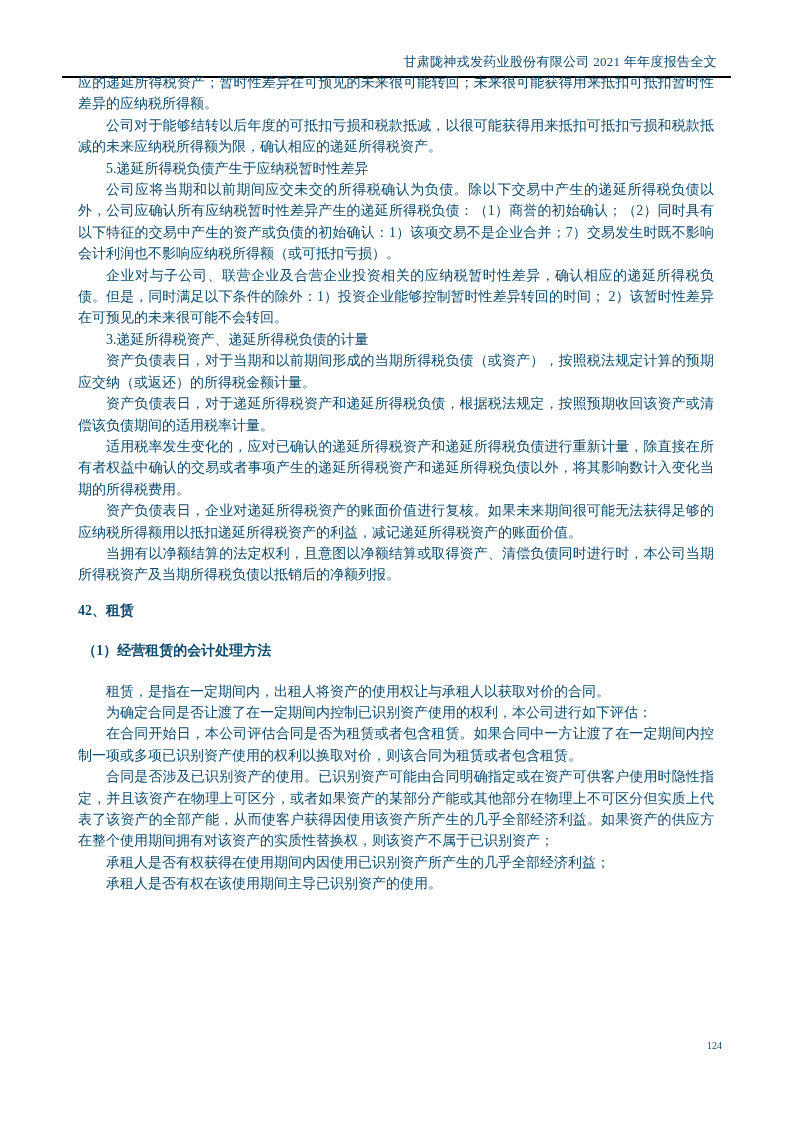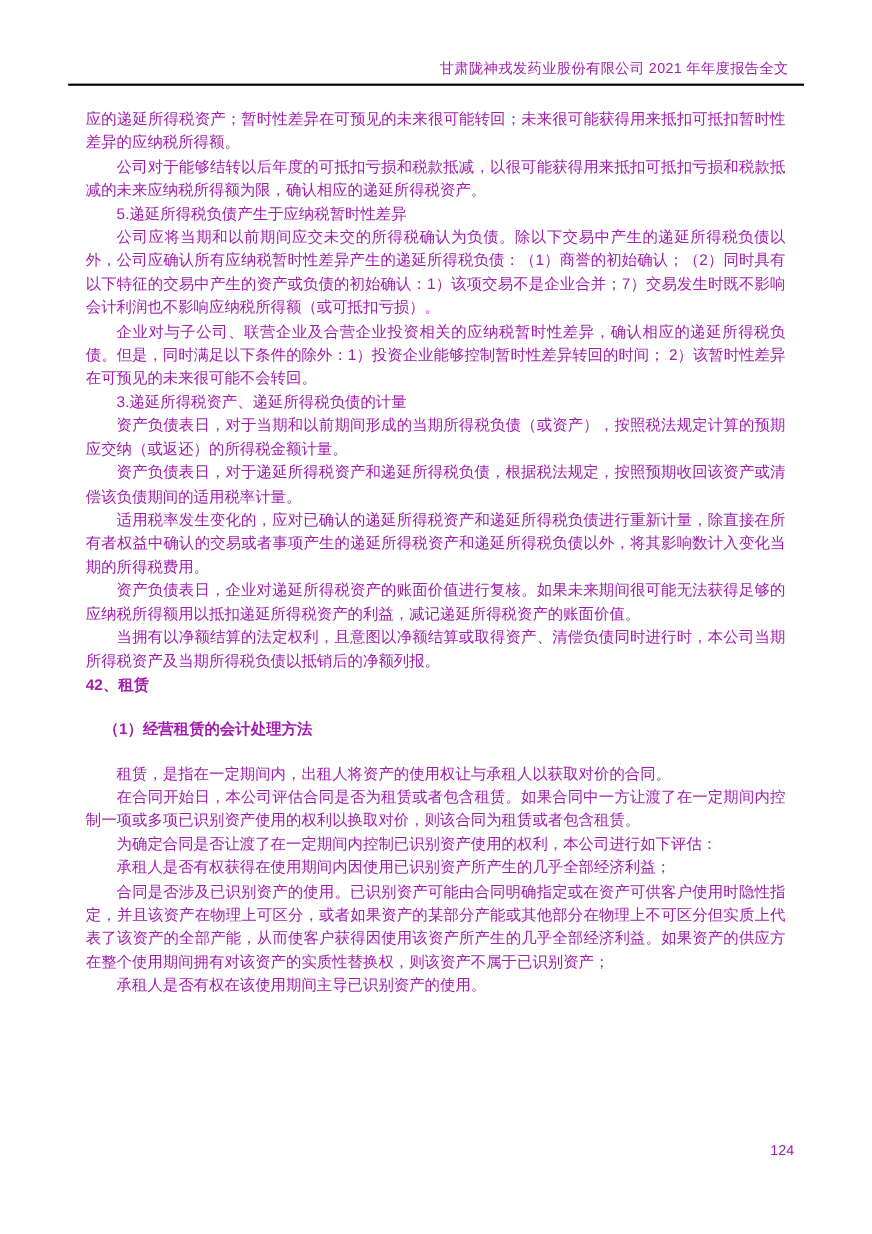--- a/index.html
+++ b/index.html
@@ -6,22 +6,22 @@
     margin: 0;
     padding: 0;
     background: #ffffff;
   }
   .page {
     position: relative;
     width: 793px;
     height: 1122px;
     background: #ffffff;
     overflow: hidden;
-    font-family: Liberation Sans, sans-serif;
-    color: #a21caf;
+    font-family: Liberation Serif, serif;
+    color: #0c4a6e;
   }
   
   .page-header {
     position: absolute;
     top: 0;
     left: 62px;
     width: 669px;
   }
   .header-title {
     padding-top: 54px;
@@ -32,51 +32,51 @@
     letter-spacing: 0.3px;
   }
   .header-rule {
     margin-top: 6px;
     height: 0;
     border-top: 2px solid #000000;
   }
   
   .doc-body {
     position: absolute;
-    top: 98px;
+    top: 72px;
     left: 78px;
     width: 636px;
   }
   .doc-body p {
     margin: 0;
     font-size: 14px;
     line-height: 21.4px;
     text-align: justify;
     text-justify: inter-ideograph;
     word-break: break-all;
   }
   .doc-body p.para { text-indent: 2em; }
   .doc-body p.flush { text-indent: 0; }
   .doc-body p.h-section {
     font-weight: bold;
     text-indent: 0;
+    margin-top: 14px;
   }
   .doc-body p.h-sub {
     font-weight: bold;
     text-indent: 0.3em;
     margin-top: 19px;
     margin-bottom: 19px;
-    margin-left: 12px;
   }
   
   .page-footer {
     position: absolute;
     top: 1038px;
     right: 71px;
-    font-size: 13px;
+    font-size: 10px;
     line-height: 16px;
   }
 </style>
 </head>
 <body>
 
 <div class="page">
 
   <header class="page-header">
     <div class="header-title">甘肃陇神戎发药业股份有限公司 2021 年年度报告全文</div>
@@ -91,22 +91,22 @@
       <p class="para">企业对与子公司、联营企业及合营企业投资相关的应纳税暂时性差异，确认相应的递延所得税负债。但是，同时满足以下条件的除外：1）投资企业能够控制暂时性差异转回的时间； 2）该暂时性差异在可预见的未来很可能不会转回。</p>
       <p class="para">3.递延所得税资产、递延所得税负债的计量</p>
       <p class="para">资产负债表日，对于当期和以前期间形成的当期所得税负债（或资产），按照税法规定计算的预期应交纳（或返还）的所得税金额计量。</p>
       <p class="para">资产负债表日，对于递延所得税资产和递延所得税负债，根据税法规定，按照预期收回该资产或清偿该负债期间的适用税率计量。</p>
       <p class="para">适用税率发生变化的，应对已确认的递延所得税资产和递延所得税负债进行重新计量，除直接在所有者权益中确认的交易或者事项产生的递延所得税资产和递延所得税负债以外，将其影响数计入变化当期的所得税费用。</p>
       <p class="para">资产负债表日，企业对递延所得税资产的账面价值进行复核。如果未来期间很可能无法获得足够的应纳税所得额用以抵扣递延所得税资产的利益，减记递延所得税资产的账面价值。</p>
       <p class="para">当拥有以净额结算的法定权利，且意图以净额结算或取得资产、清偿负债同时进行时，本公司当期所得税资产及当期所得税负债以抵销后的净额列报。</p>
       <p class="h-section">42、租赁</p>
       <p class="h-sub">（1）经营租赁的会计处理方法</p>
       <p class="para">租赁，是指在一定期间内，出租人将资产的使用权让与承租人以获取对价的合同。</p>
+      <p class="para">为确定合同是否让渡了在一定期间内控制已识别资产使用的权利，本公司进行如下评估：</p>
       <p class="para">在合同开始日，本公司评估合同是否为租赁或者包含租赁。如果合同中一方让渡了在一定期间内控制一项或多项已识别资产使用的权利以换取对价，则该合同为租赁或者包含租赁。</p>
-      <p class="para">为确定合同是否让渡了在一定期间内控制已识别资产使用的权利，本公司进行如下评估：</p>
+      <p class="para">合同是否涉及已识别资产的使用。已识别资产可能由合同明确指定或在资产可供客户使用时隐性指定，并且该资产在物理上可区分，或者如果资产的某部分产能或其他部分在物理上不可区分但实质上代表了该资产的全部产能，从而使客户获得因使用该资产所产生的几乎全部经济利益。如果资产的供应方在整个使用期间拥有对该资产的实质性替换权，则该资产不属于已识别资产；</p>
       <p class="para">承租人是否有权获得在使用期间内因使用已识别资产所产生的几乎全部经济利益；</p>
-      <p class="para">合同是否涉及已识别资产的使用。已识别资产可能由合同明确指定或在资产可供客户使用时隐性指定，并且该资产在物理上可区分，或者如果资产的某部分产能或其他部分在物理上不可区分但实质上代表了该资产的全部产能，从而使客户获得因使用该资产所产生的几乎全部经济利益。如果资产的供应方在整个使用期间拥有对该资产的实质性替换权，则该资产不属于已识别资产；</p>
       <p class="para">承租人是否有权在该使用期间主导已识别资产的使用。</p>
     </main>
 
   <div class="page-footer">124</div>
 
 </div>
 
 </body></html>

